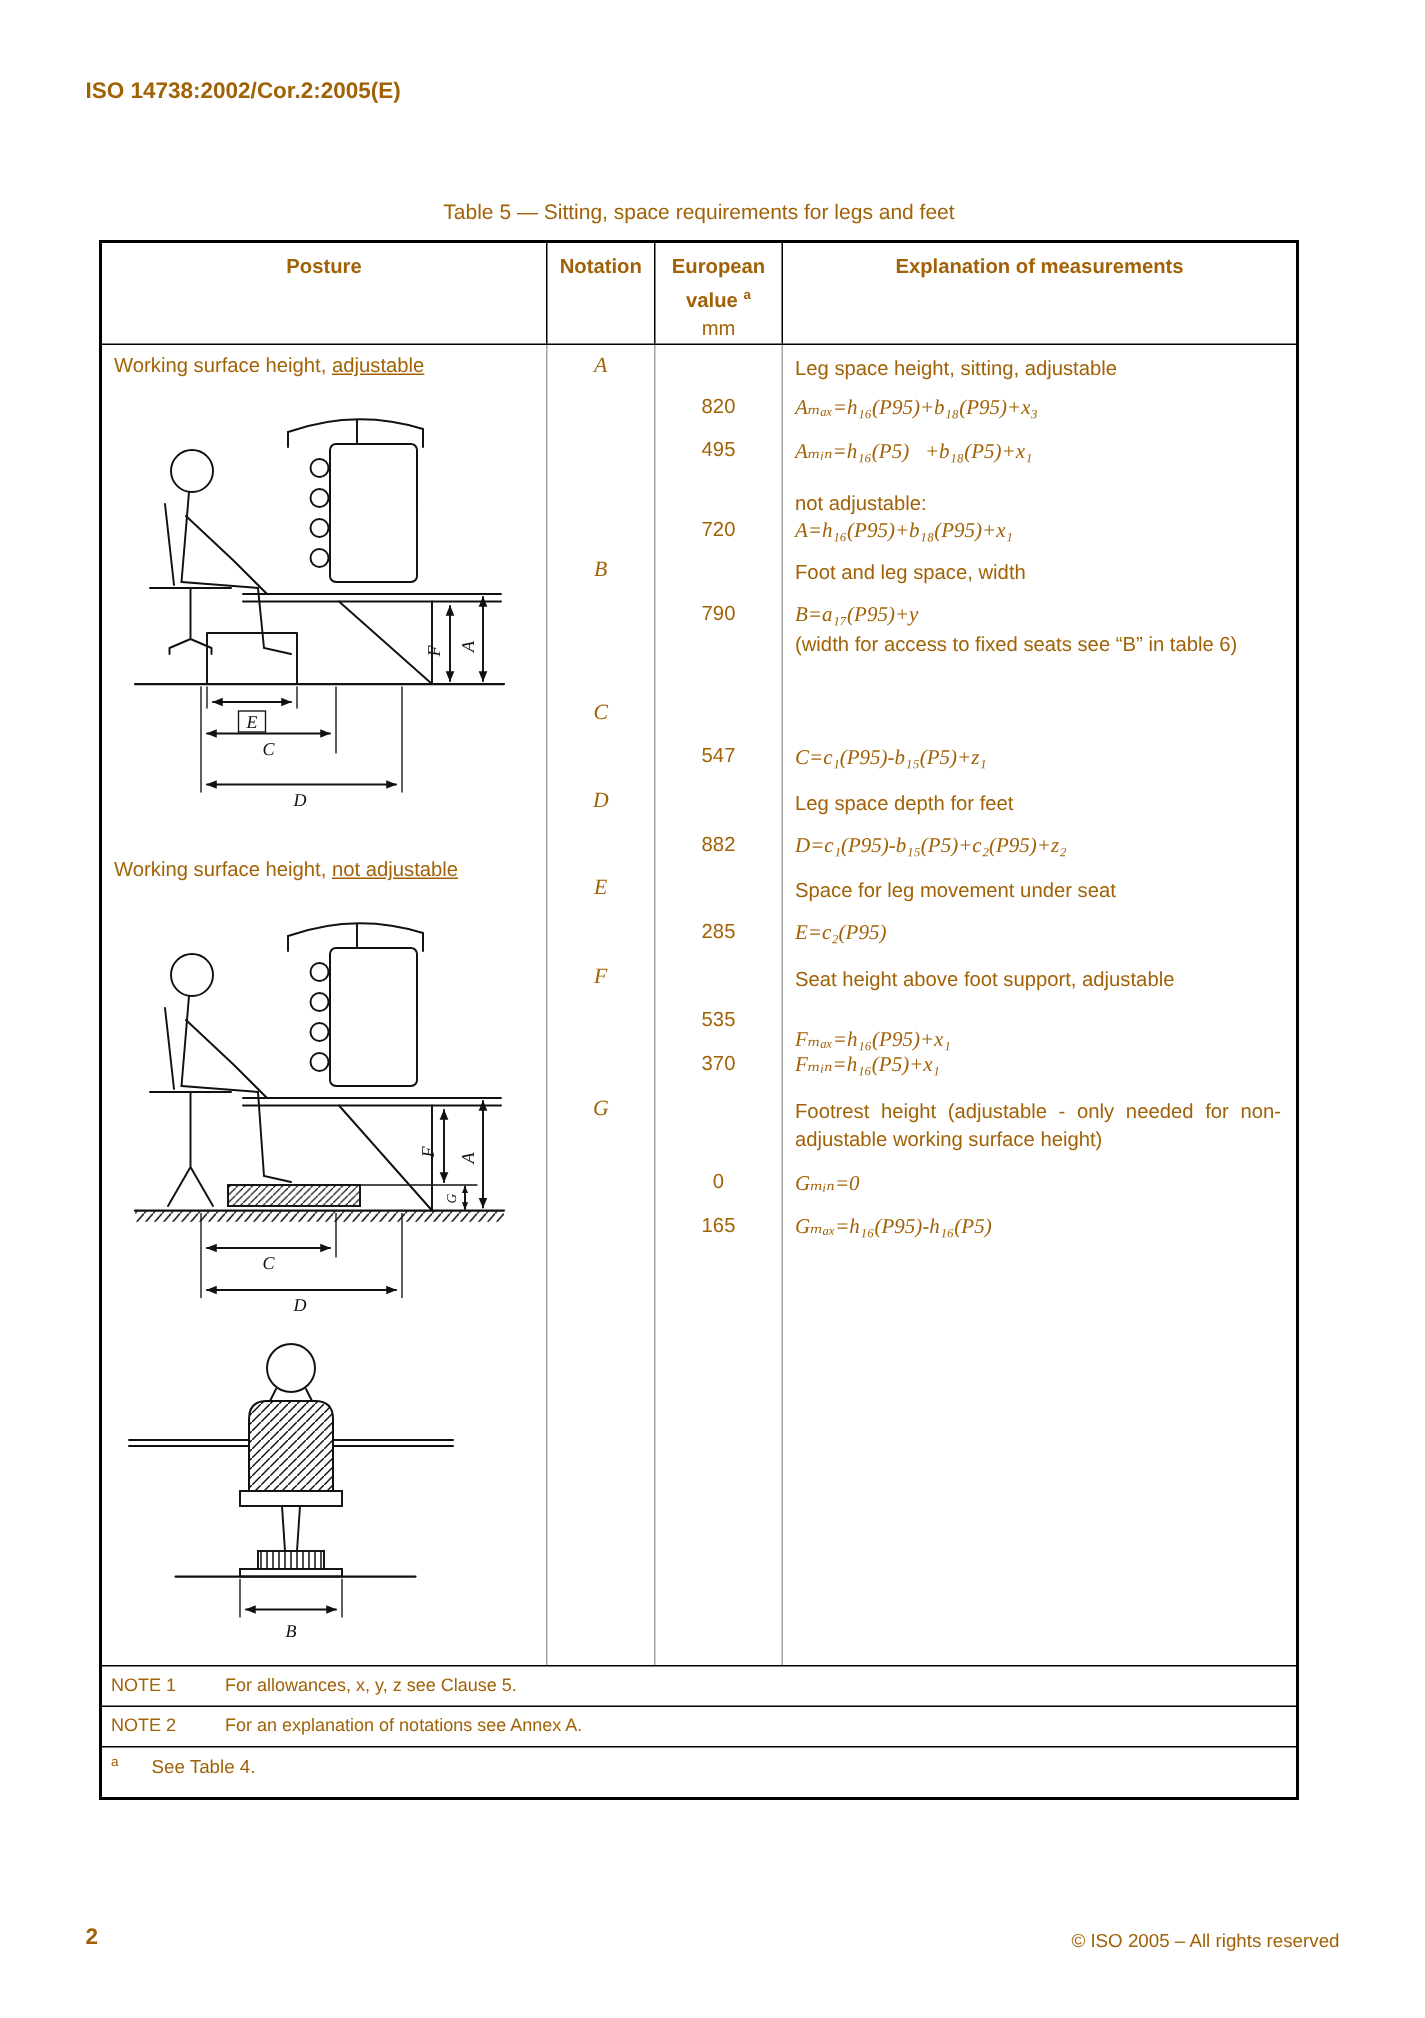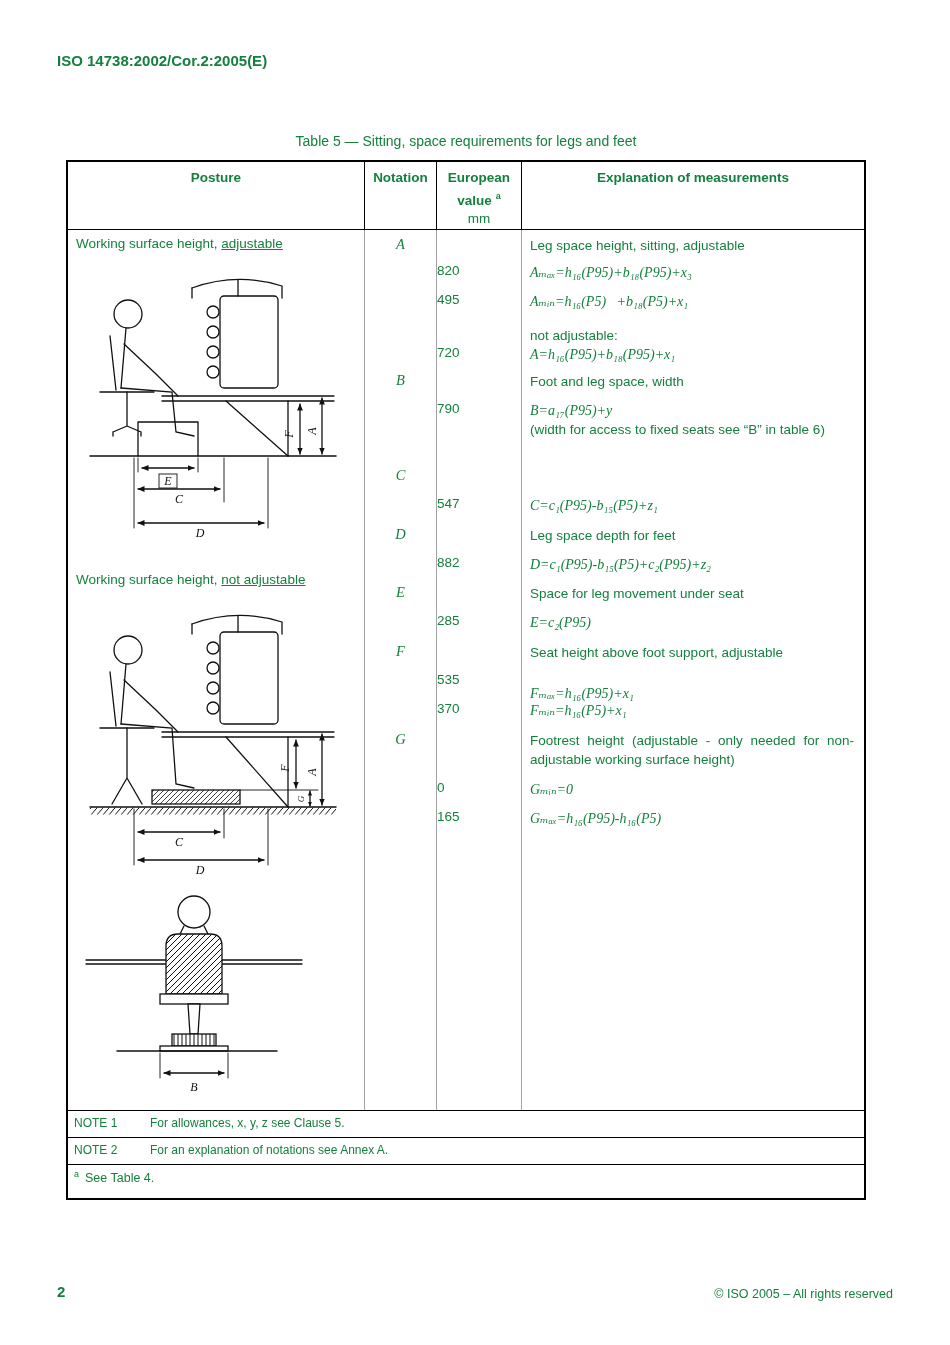--- a/index.html
+++ b/index.html
@@ -1,19 +1,19 @@
 <!DOCTYPE html>
 <html><head>
 <meta charset="utf-8">
 <style>
   * { margin:0; padding:0; box-sizing:border-box; }
   html,body { background:#ffffff; }
   .page {
     position:relative; width:950px; height:1345px; background:#fff;
-    font-family:"Liberation Sans", sans-serif; color:#15803d; overflow:hidden;padding-left:48px;
+    font-family:"Liberation Sans", sans-serif; color:#a16207; overflow:hidden;padding-left:48px;
   }
   .doc-ref { position:absolute; left:57px; top:52px; font-weight:bold; font-size:15px; }
   .tbl-title { position:absolute; left:66px; top:133px; width:800px; text-align:center; font-weight:normal; font-size:14px; }
   .tbl { position:absolute; left:66px; top:160px; width:800px; border:2px solid #000; background:#fff; }
   .thead { display:flex; height:68px; border-bottom:1px solid #000; }
   .th { border-right:1px solid #000; padding-top:7px; text-align:center; font-weight:bold; font-size:13.5px; line-height:18px; }
   .th.col-expl { border-right:none; }
   .col-posture { width:297px; }
   .col-notation { width:72px; }
   .col-value { width:85px; }
@@ -23,32 +23,32 @@
   .tbody { display:flex; height:880px; }
   .tb { position:relative; border-right:1px solid #a3a3a3; }
   .tb.col-expl { border-right:none; }
   .caption { position:absolute; left:8px; right:4px; font-size:13.5px; }
   .ul { text-decoration:underline; }
   .fig { position:absolute; left:4px; }
   .notation-item {
     position:absolute; width:100%; text-align:center;
     font-family:"Liberation Serif","DejaVu Serif",serif; font-style:italic; font-size:14.5px;
   }
-  .value-item { position:absolute; width:100%; text-align:left; font-size:13.5px; }
+  .value-item { position:absolute; width:100%; text-align:center; font-size:13.5px; }
   .expl-item { position:absolute; left:8px; right:10px; font-size:13.5px; line-height:19px; }
   .formula {
     font-family:"Liberation Serif","DejaVu Serif","DejaVu Sans",serif;
     font-style:italic; font-size:14px; white-space:pre-wrap;
   }
   .just { text-align:justify; }
   .note-row { display:flex; border-top:1px solid #000; height:27px; padding:5px 8px 0 6px; font-size:12px; }
   .note-label { width:76px; flex:none; }
   .fnote-row { border-top:1px solid #000; height:34px; padding:4px 8px 0 6px; font-size:12.5px; }
   sup.fn-marker { font-size:9px; vertical-align:super; }
-  .fn-text { margin-left:6px; }
+  .fn-text { margin-left:22px; }
   .footer-page { position:absolute; left:57px; top:1283px; font-weight:bold; font-size:15px; }
   .footer-copy { position:absolute; right:57px; top:1287px; font-size:12.5px; }
   text.dim {
     font-family:"Liberation Serif","DejaVu Serif",serif; font-style:italic;
     font-size:12px; fill:#111; stroke:none;
   }
   text.dim.small { font-size:9px; }
 </style>
 </head>
 <body>

